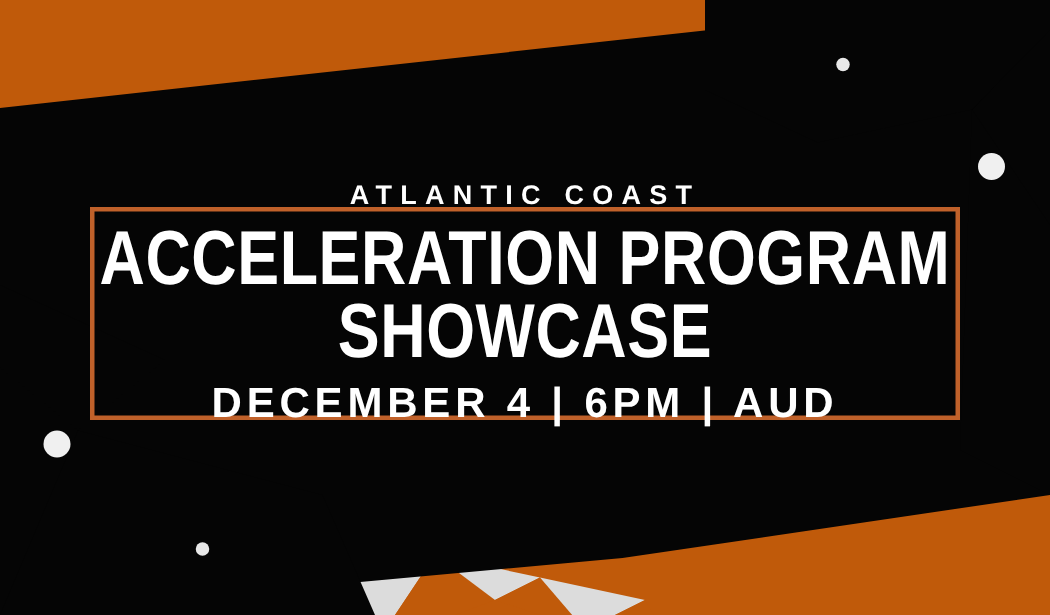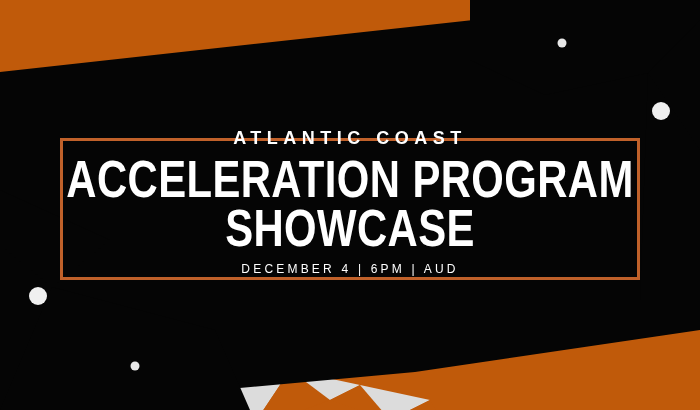--- a/index.html
+++ b/index.html
@@ -76,22 +76,22 @@
     text-transform:uppercase;
     line-height:0.98;
     margin:0;
     font-family:"Liberation Sans Narrow","Liberation Sans", sans-serif;
     transform:scaleX(0.82);
     transform-origin:center center;
     white-space:nowrap;
   }
   .dateline{
     color:#ffffff;
-    font-size:12px;
-    font-weight:normal;
+    font-size:28px;
+    font-weight:bold;
     letter-spacing:3.2px;
     text-transform:uppercase;
     line-height:1;
     margin:9px 0 0 0;
     font-family:"Liberation Sans", sans-serif;
     white-space:nowrap;
   }
 </style>
 </head>
 <body>

